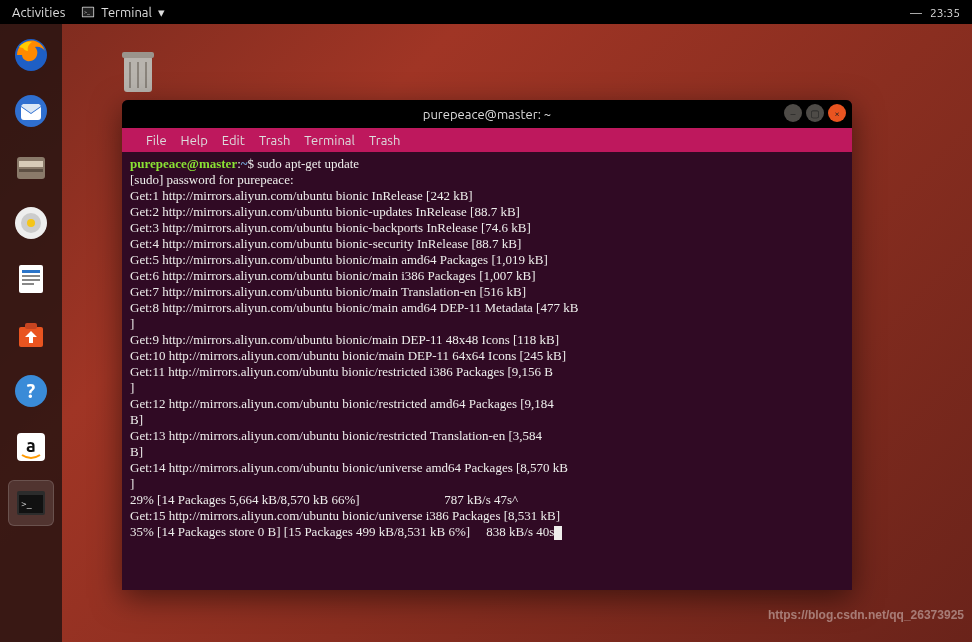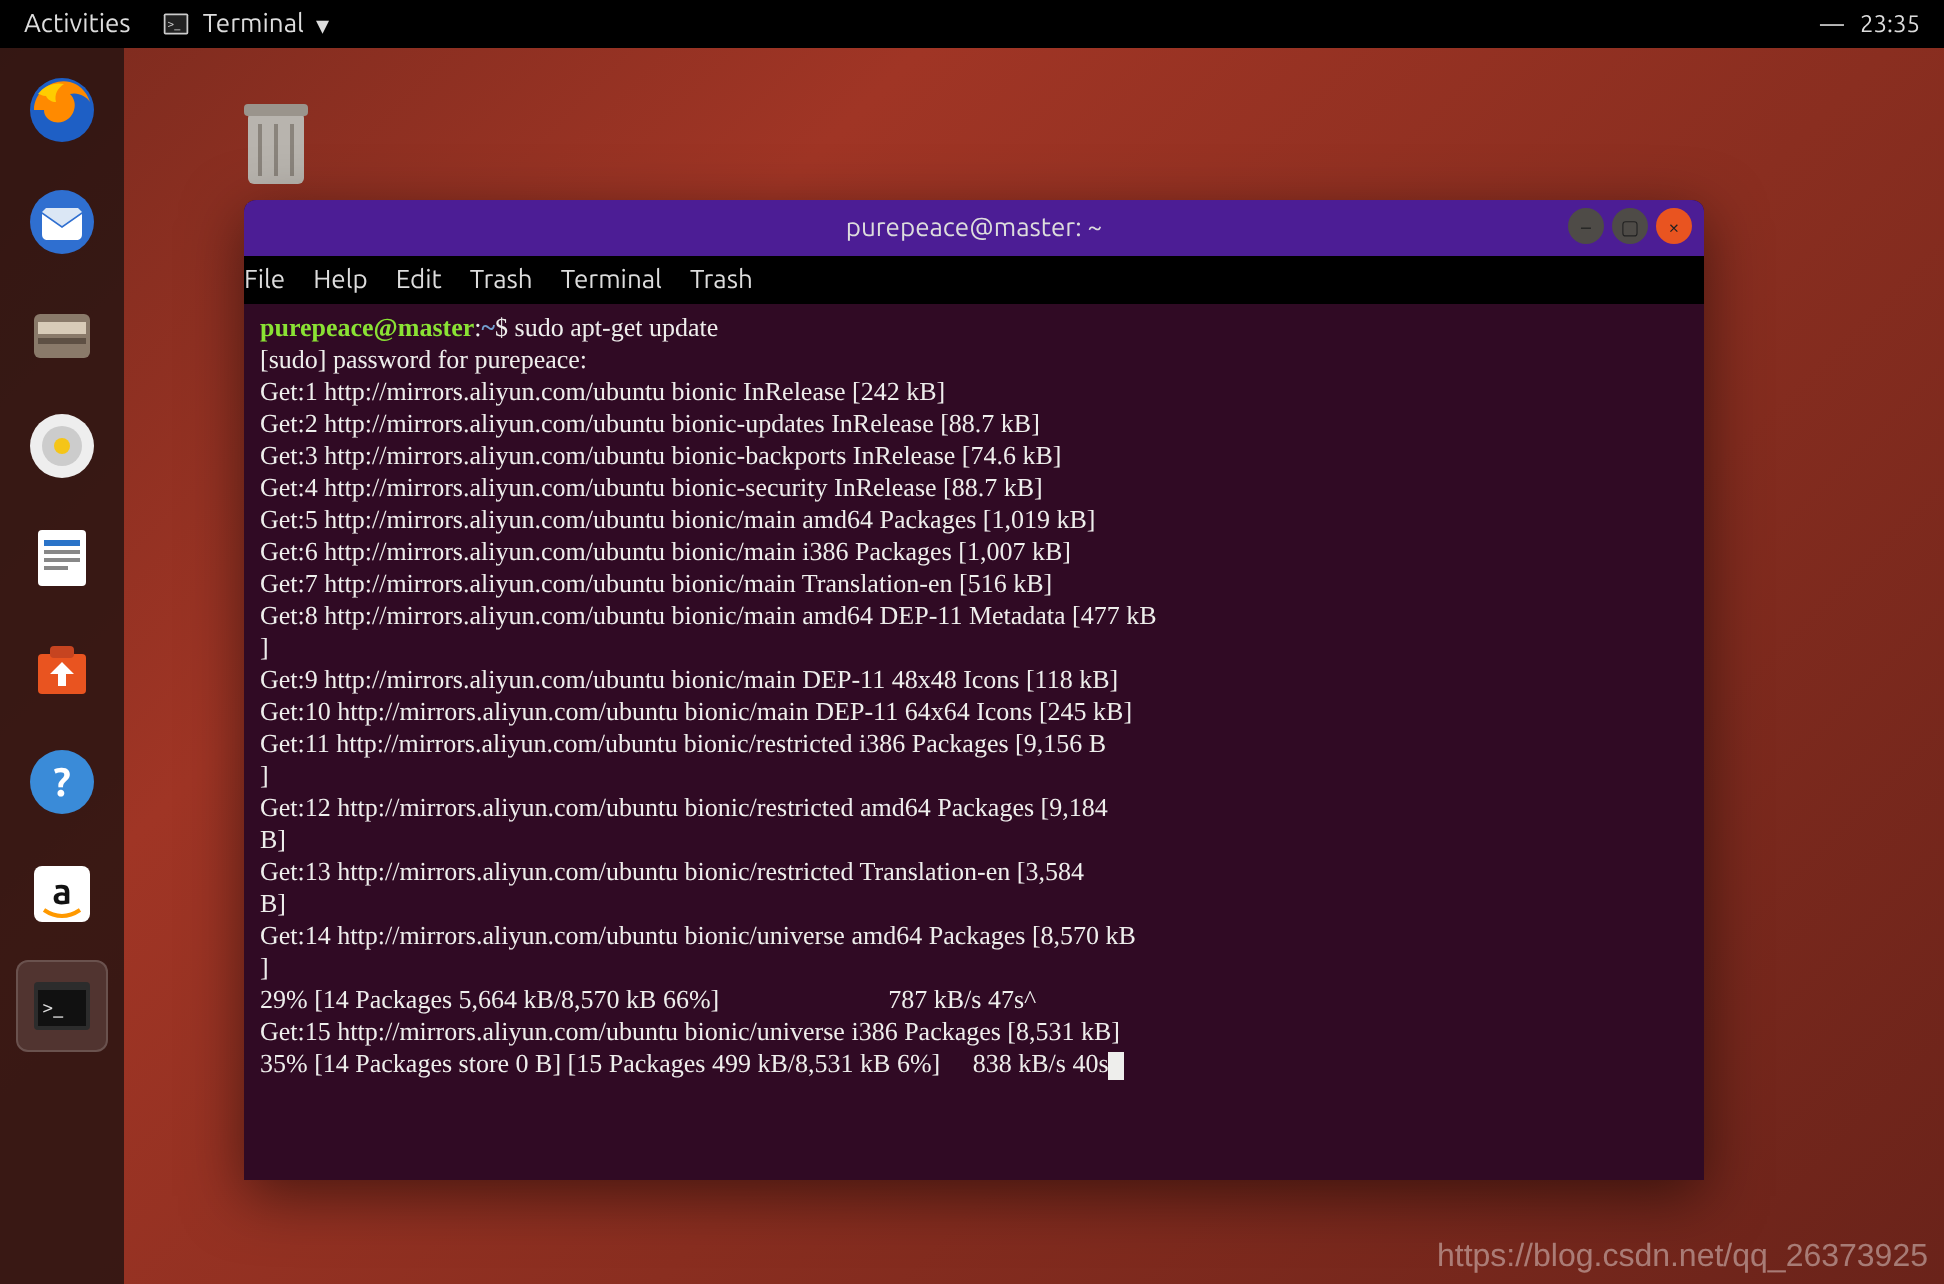--- a/index.html
+++ b/index.html
@@ -39,48 +39,48 @@
   .desktop-icon .trash {
     width: 44px; height: 50px; margin: 0 auto 4px;
   }
 
   .term-window {
     position: absolute; left: 122px; top: 100px; width: 730px; height: 490px;
     background: #300a24; border-radius: 6px 6px 0 0; overflow: hidden;
     box-shadow: 0 8px 30px rgba(0,0,0,0.5);
   }
   .titlebar {
-    height: 28px; background: #4c1d95;
+    height: 28px; background: #000000;
     display: flex; align-items: center; justify-content: center;
     color: #ddd; font-size: 13px; position: relative;
   }
   .win-controls { position: absolute; right: 6px; top: 4px; display: flex; gap: 4px; }
   .win-btn { width: 18px; height: 18px; border-radius: 9px; display:flex;align-items:center;justify-content:center;font-size:10px;color:#222; }
   .win-min { background: #4e4b47; }
   .win-max { background: #4e4b47; }
   .win-close { background: #e95420; }
 
   .menubar {
-    height: 24px; background: #000000; display: flex; align-items: center;
-    padding: 0 0; gap: 14px; font-size: 13px; color: #ddd;
+    height: 24px; background: #be185d; display: flex; align-items: center;
+    padding: 0 24px; gap: 14px; font-size: 13px; color: #ddd;
   }
   .menubar span { cursor: pointer; }
 
   .term-body {
     padding: 4px 8px; font-family: Liberation Serif, serif;
     font-size: 13px; line-height: 16px; color: #eeeeec;
     white-space: pre;
   }
   .prompt-user { color: #8ae234; font-weight: bold; }
   .prompt-path { color: #729fcf; font-weight: bold; }
   .cursor { background: #eeeeec; display:inline-block; width:8px; height:14px; vertical-align:middle; }
 
   .watermark {
-    position: absolute; right: 8px; bottom: 4px;
-    color: rgba(255,255,255,0.4); font-size: 16px; font-family: sans-serif;
+    position: absolute; right: 8px; bottom: 20px;
+    color: rgba(255,255,255,0.4); font-size: 12px; font-family: sans-serif; font-weight: bold;
   }
 </style>
 </head>
 <body>
 
 <div class="topbar">
   <div class="tb-left">
     <span>Activities</span>
     <span class="tb-app">
       <svg viewBox="0 0 16 16">

